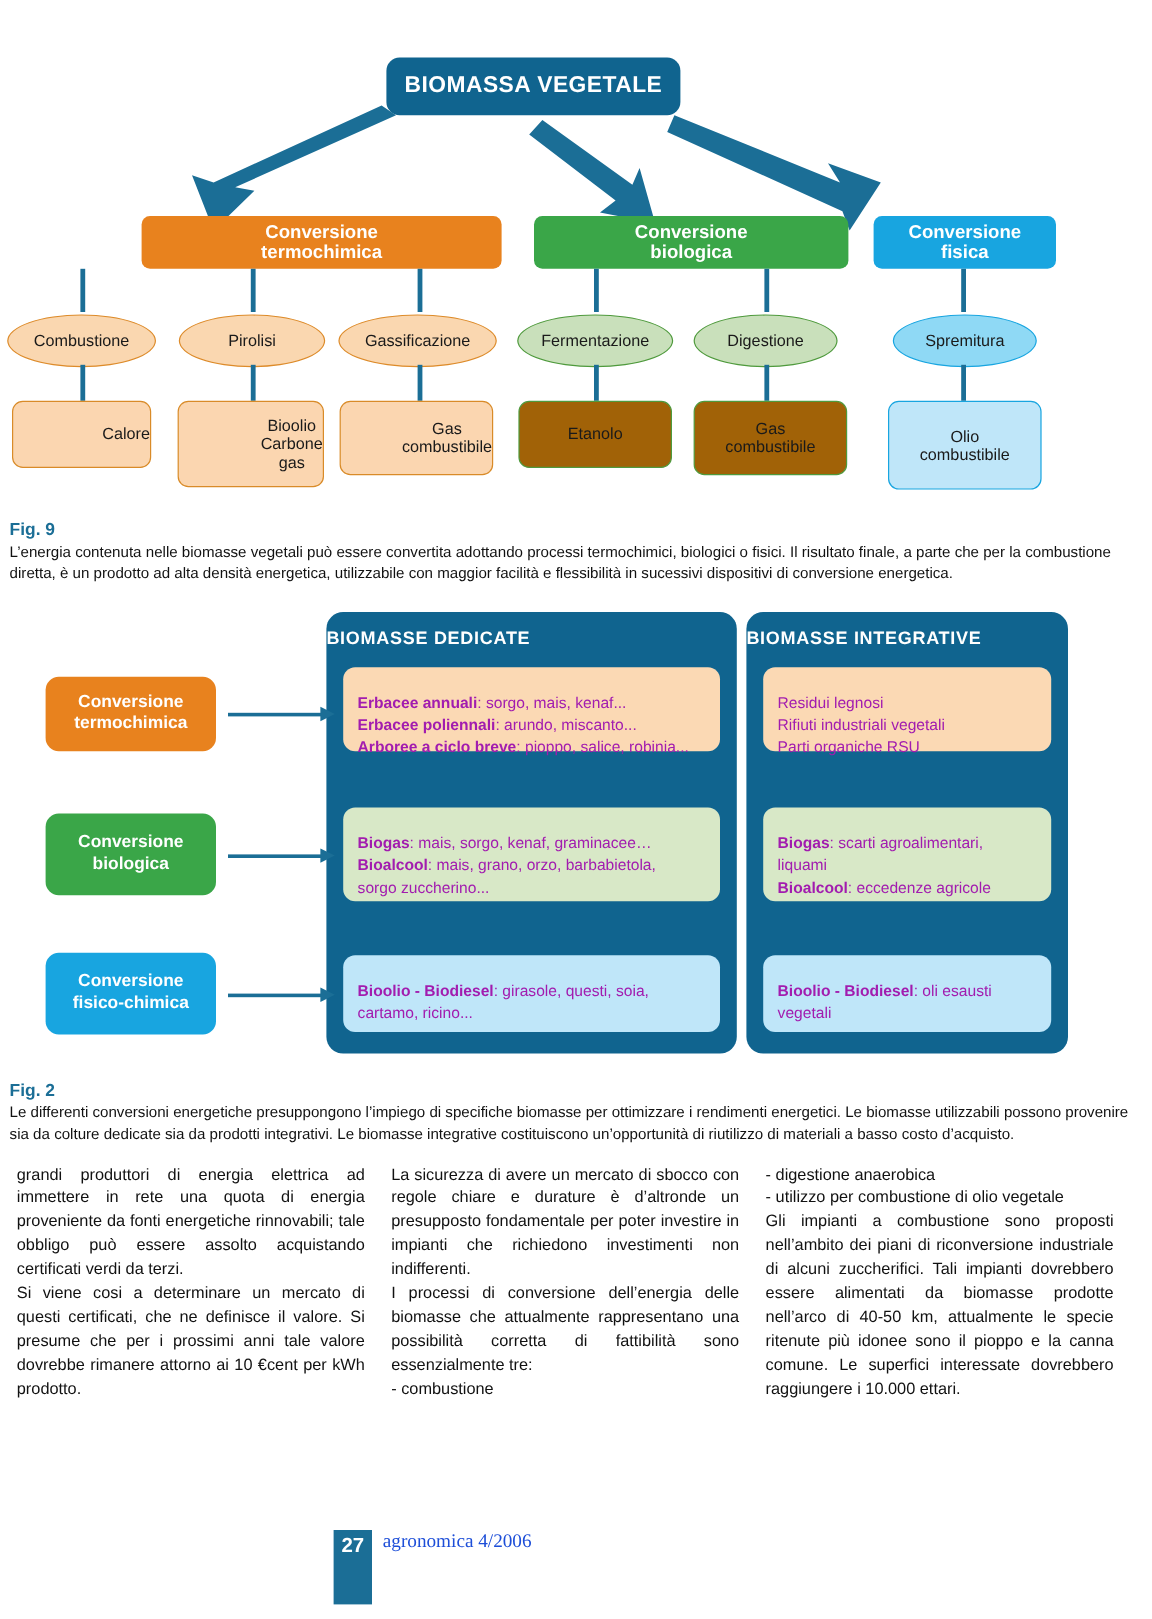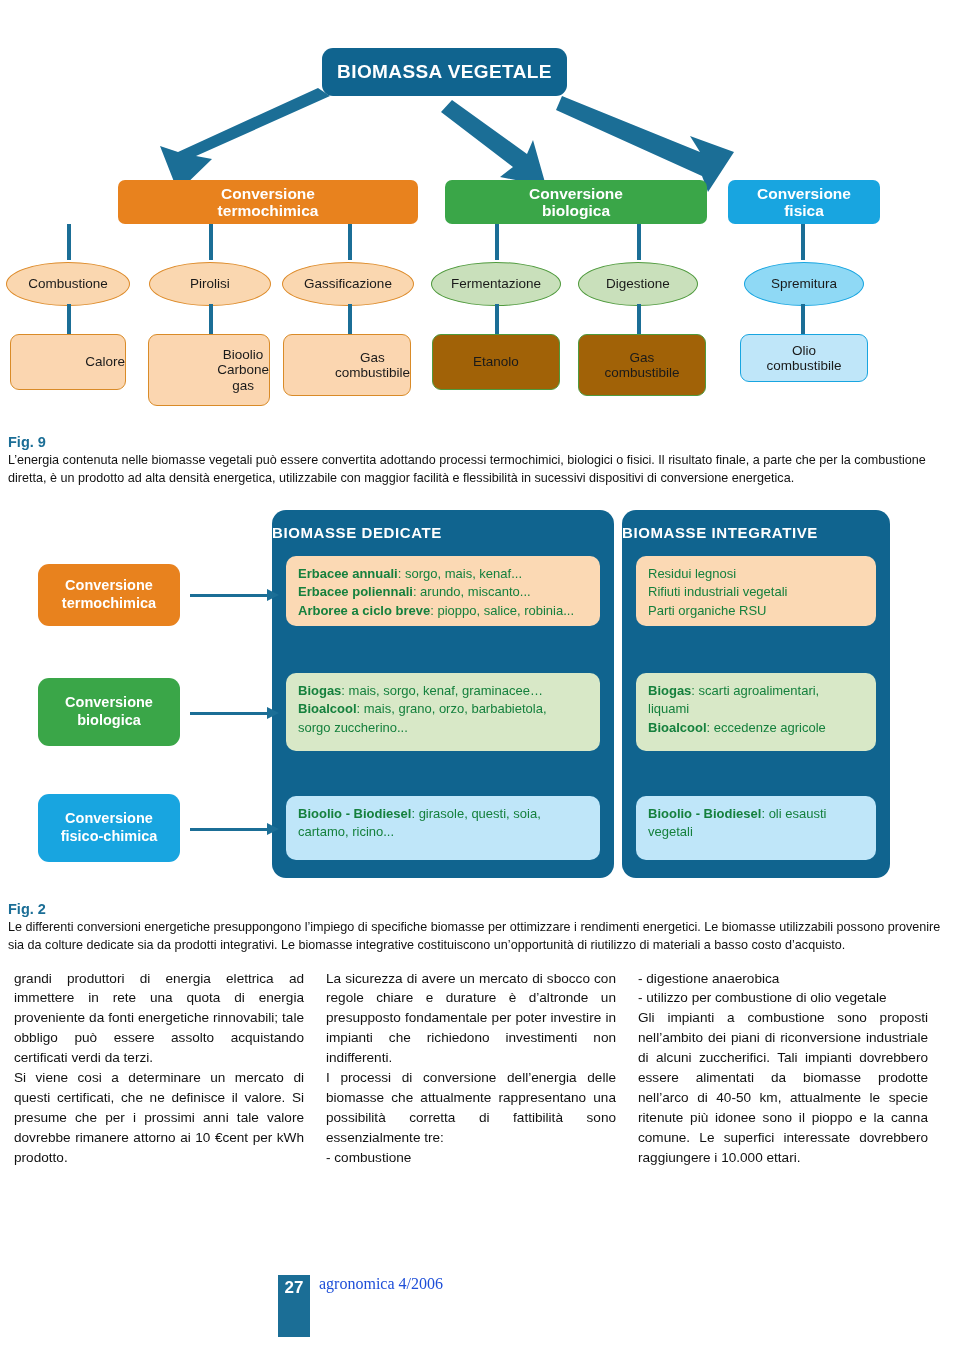--- a/index.html
+++ b/index.html
@@ -86,22 +86,22 @@
   }
   .ll-thermo { background:#e8821e; }
   .ll-bio    { background:#3aa648; }
   .ll-fis    { background:#18a5e0; }
 
   .cell {
     position:absolute;
     border-radius:10px;
     font-size:13px;
     line-height:1.42;
-    padding:9px 12px;
-    color:#15803d;
+    padding:21px 12px;
+    color:#a21caf;
   }
   .cell-o { background:#fbd9b4; }
   .cell-g { background:#d8e8c7; }
   .cell-b { background:#bfe6f9; }
   .cell b { font-weight:bold; }
 
   .arrow { position:absolute; height:3px; background:#1b6e96; }
   .arrow::after {
     content:""; position:absolute; right:-11px; top:-5px;
     border-left:12px solid #1b6e96;
@@ -121,21 +121,21 @@
     margin:0;
     font-size:13.6px;
     line-height:1.47;
     text-align:justify;
     color:#111111;
   }
 
   
   #footer {
     position:absolute; left:278px; bottom:12px;
-    display:flex; align-items:flex-start;
+    display:flex; align-items:center;
   }
   #pagenum {
     background:#1b6e96; color:#ffffff;
     font-weight:bold; font-size:17px;
     width:32px; height:62px;
     display:flex; align-items:flex-start; justify-content:center;
     padding-top:3px;
   }
   #mag {
     color:#1d4ed8; font-family:"Liberation Serif", serif;
@@ -218,21 +218,21 @@
     <span style="white-space:pre-line;">Gas
 combustibile</span>
   </div>
   <div class="node prod prod-g" style="left:432px; top:334px; width:128px; height:56px;">
     <span style="white-space:pre-line;">Etanolo</span>
   </div>
   <div class="node prod prod-g" style="left:578px; top:334px; width:128px; height:62px;">
     <span style="white-space:pre-line;">Gas
 combustibile</span>
   </div>
-  <div class="node prod prod-b" style="left:740px; top:334px; width:128px; height:48px;">
+  <div class="node prod prod-b" style="left:740px; top:334px; width:128px; height:74px;">
     <span style="white-space:pre-line;">Olio
 combustibile</span>
   </div>
 </div>
 
 <div class="capwrap" style="margin-top:14px;">
   <div class="capttl">Fig. 9</div>
   <p class="captxt">L’energia contenuta nelle biomasse vegetali può essere convertita adottando processi termochimici, biologici o fisici. Il risultato finale, a parte che per la combustione diretta, è un prodotto ad alta densità energetica, utilizzabile con maggior facilità e flessibilità in sucessivi dispositivi di conversione energetica.</p>
 </div>
 

